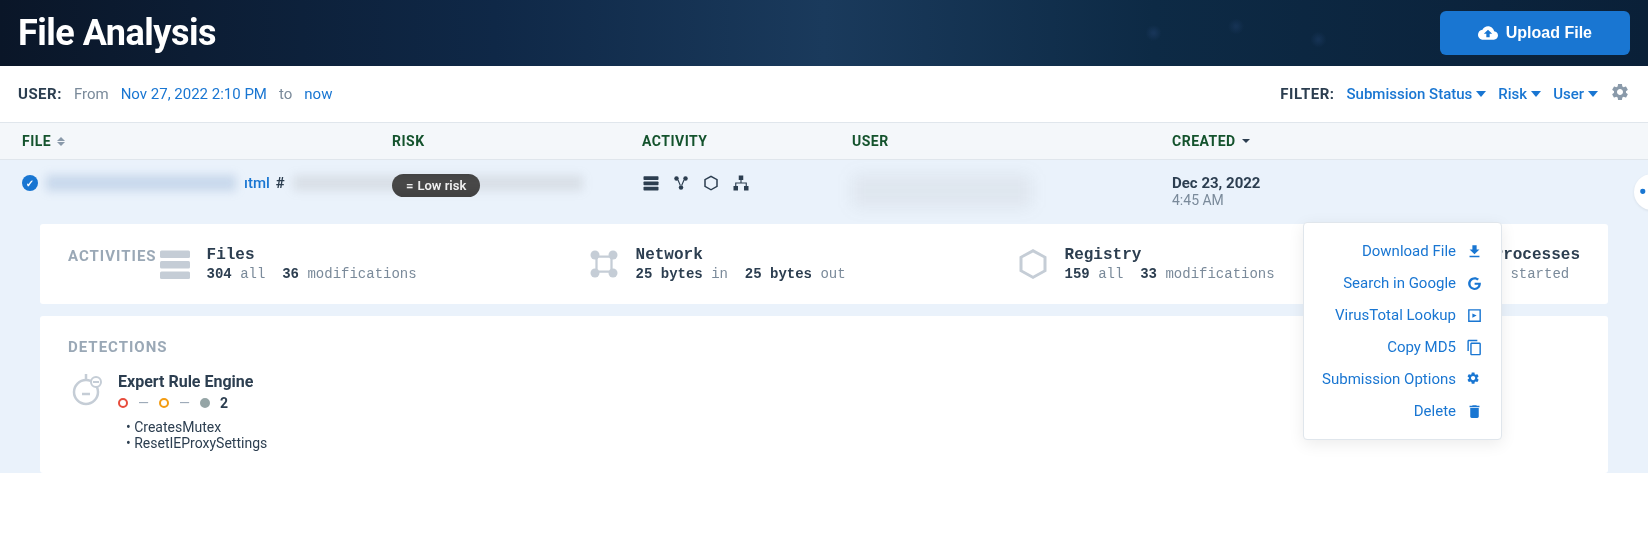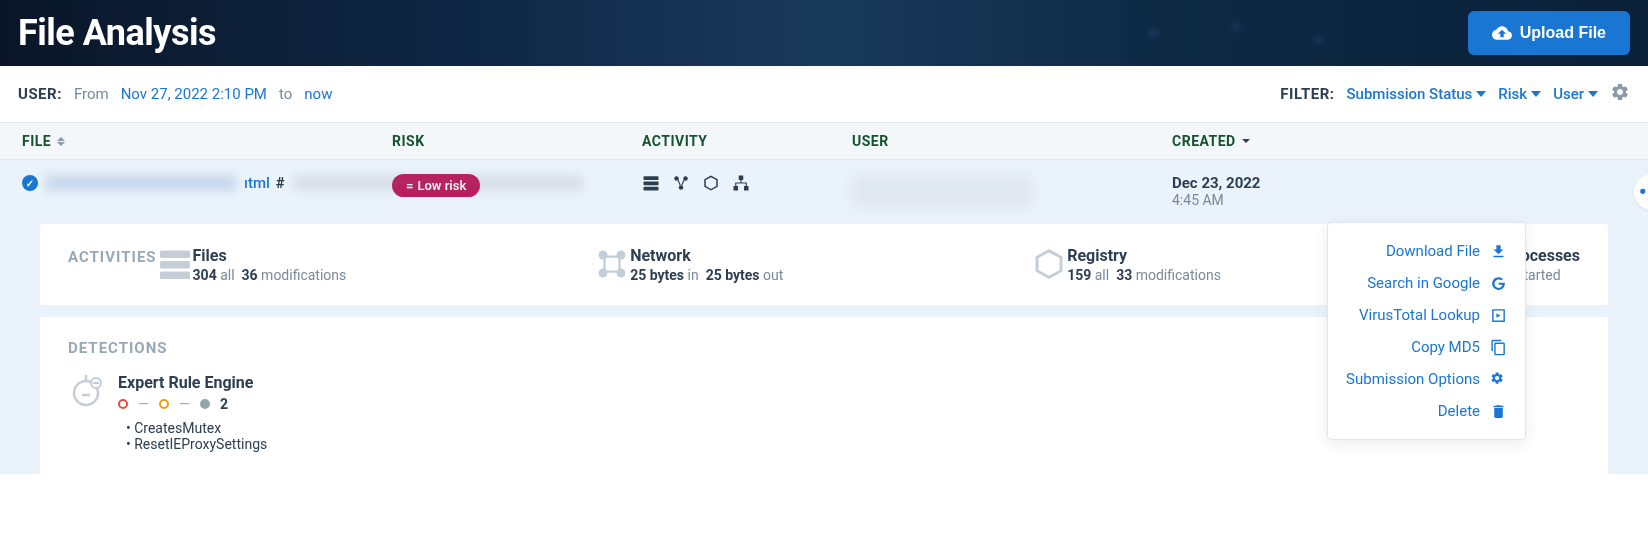--- a/index.html
+++ b/index.html
@@ -23,21 +23,21 @@
       color: #fff;
       font-size: 36px;
       font-weight: 700;
       letter-spacing: -0.5px;
     }
     .upload-btn {
       background: #1976d2;
       color: #fff;
       border: none;
       border-radius: 6px;
-      padding: 12px 24px;
+      padding: 12px 38px;
       font-size: 16px;
       font-weight: 600;
       display: flex;
       align-items: center;
       gap: 8px;
       cursor: pointer;
     }
     .upload-btn svg { width: 20px; height: 20px; fill: #fff; }
 
     
@@ -88,34 +88,34 @@
       font-size: 15px;
     }
     .file-cell { display: flex; flex-direction: row; gap: 6px; }
     .file-line1 { display: flex; align-items: center; gap: 8px; }
     .check-circle { width: 16px; height: 16px; border-radius: 50%; background: #1976d2; display: flex; align-items: center; justify-content: center; flex-shrink: 0; }
     .check-circle::after { content: "✓"; color: #fff; font-size: 10px; font-weight: bold; }
     .redacted { filter: blur(5px); color: #4a7ab8; height: 16px; background: rgba(100,140,190,0.25); width: 190px; border-radius: 2px; }
     .file-ext { color: #1976d2; font-weight: 500; }
     .file-line2 { display: flex; align-items: center; gap: 8px; color: #2c3e50; font-weight: 700; }
     .redacted2 { filter: blur(5px); background: rgba(120,120,120,0.15); width: 290px; height: 16px; border-radius: 2px; }
-    .risk-badge { background: #be185d; color: #fff; border-radius: 14px; padding: 4px 14px; font-size: 13px; font-weight: 600; display: inline-flex; align-items: center; gap: 4px; width: fit-content; }
+    .risk-badge { background: #404040; color: #fff; border-radius: 14px; padding: 4px 14px; font-size: 13px; font-weight: 600; display: inline-flex; align-items: center; gap: 4px; width: fit-content; }
     .risk-badge::before { content: "="; font-weight: bold; }
     .activity-icons { display: flex; gap: 12px; align-items: center; }
     .activity-icons svg { width: 18px; height: 18px; fill: #2c3e50; }
     .user-blur { filter: blur(8px); background: rgba(100,100,100,0.08); width: 180px; height: 34px; border-radius: 4px; }
     .created-cell .date { font-weight: 700; color: #2c3e50; }
     .created-cell .time { color: #7a8a9a; font-size: 14px; }
     .more-btn { width: 36px; height: 36px; border-radius: 50%; background: #fff; display: flex; align-items: center; justify-content: center; cursor: pointer; margin-left: auto; box-shadow: 0 1px 3px rgba(0,0,0,0.08); }
     .more-btn span { color: #1976d2; font-size: 22px; font-weight: bold; letter-spacing: 1px; line-height: 0; }
 
     
     .dropdown {
       position: absolute;
-      right: 122px;
+      right: 146px;
       top: 222px;
       background: #fff;
       border: 1px solid #e0e6ec;
       border-radius: 4px;
       box-shadow: 0 4px 16px rgba(0,0,0,0.08);
       padding: 12px 0;
       min-width: 198px;
       z-index: 100;
     }
     .dropdown-item {
@@ -129,21 +129,21 @@
       cursor: pointer;
       text-align: right;
     }
     .dropdown-item svg { width: 17px; height: 17px; fill: #1976d2; flex-shrink: 0; }
 
     
     .panels { padding: 0 40px; background: #eaf2fb; }
     .panel { background: #fff; border-radius: 3px; padding: 22px 28px; margin-bottom: 12px; }
     .panel-title { color: #9aa8b6; font-weight: 700; font-size: 15px; letter-spacing: 1px; margin-bottom: 16px; }
     .activities-row { display: flex; align-items: flex-start; gap: 50px; }
-    .act-group { display: flex; align-items: flex-start; }
+    .act-group { display: flex; gap: 14px; align-items: flex-start; font-family: Liberation Mono, monospace; }
     .act-icon { width: 36px; height: 36px; display: flex; align-items: center; justify-content: center; }
     .act-icon svg { fill: #c5cdd6; }
     .act-text .title { font-weight: 700; color: #2c3e50; font-size: 16px; }
     .act-text .stats { color: #7a8a9a; font-size: 14px; margin-top: 2px; }
     .act-text .stats b { color: #2c3e50; font-weight: 700; }
 
     .detections-row { display: flex; gap: 14px; align-items: flex-start; }
     .det-icon { width: 36px; height: 36px; }
     .det-icon svg { width: 36px; height: 36px; }
     .det-text .title { font-weight: 700; color: #2c3e50; font-size: 16px; }

